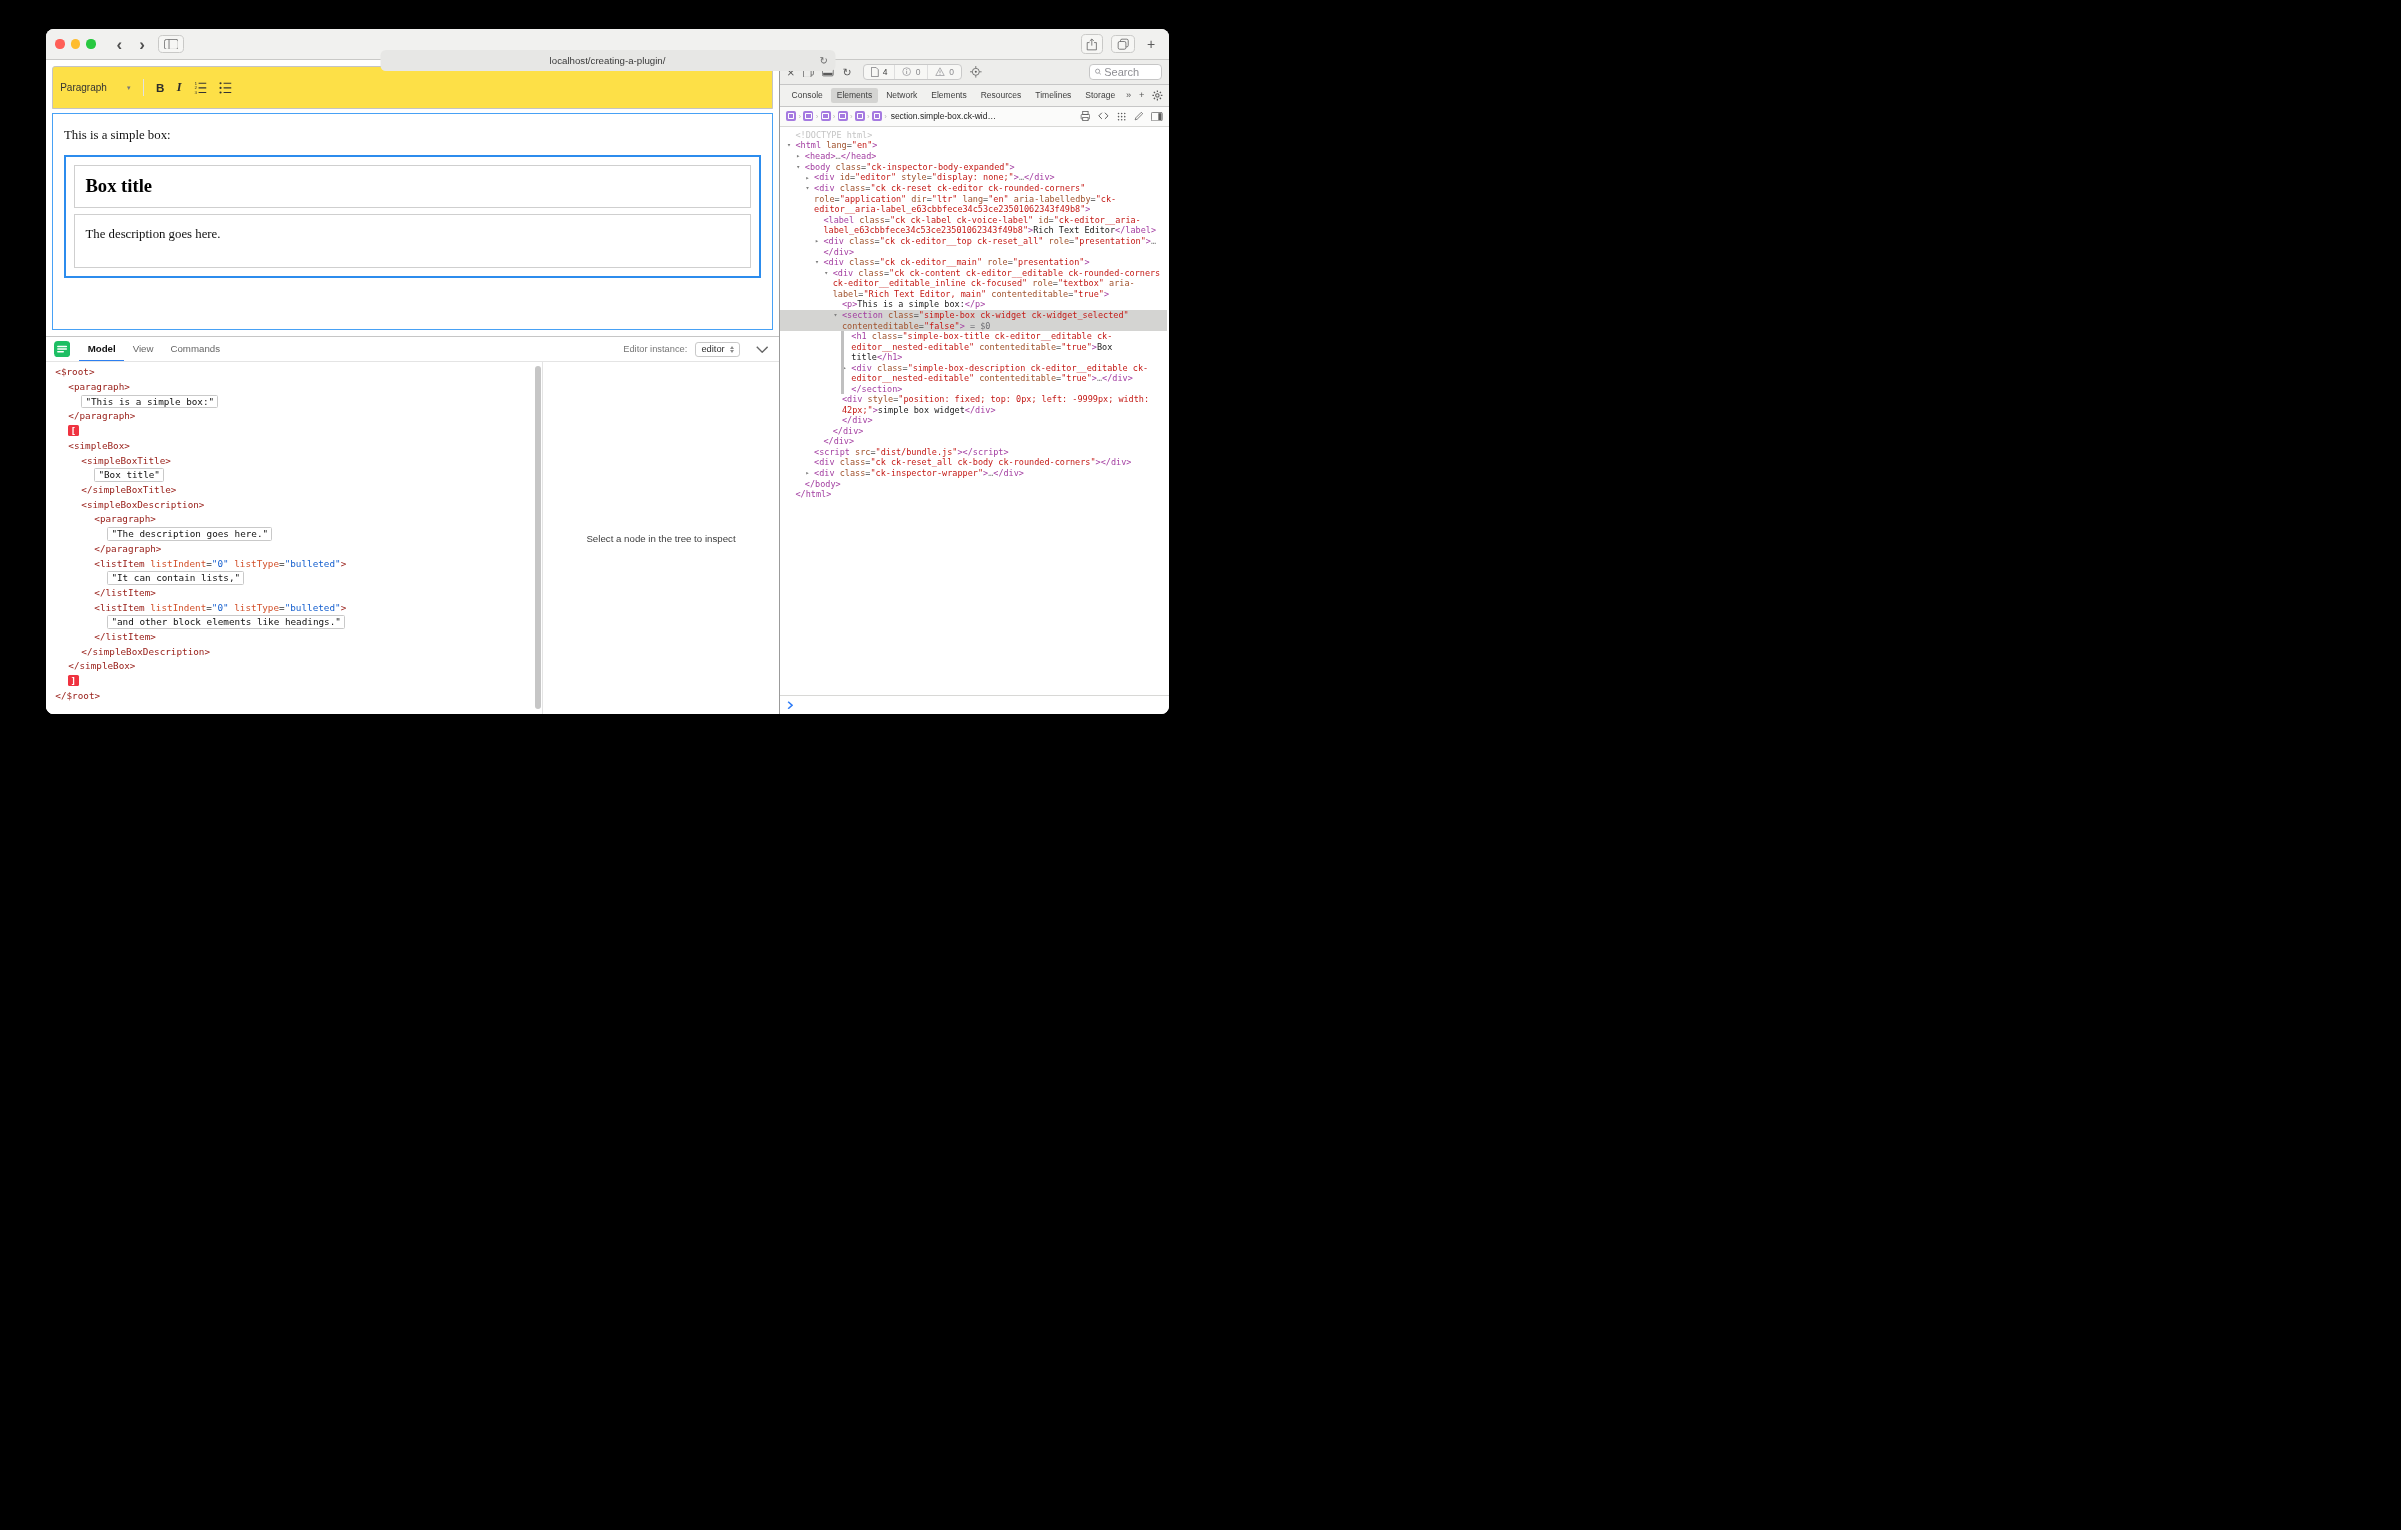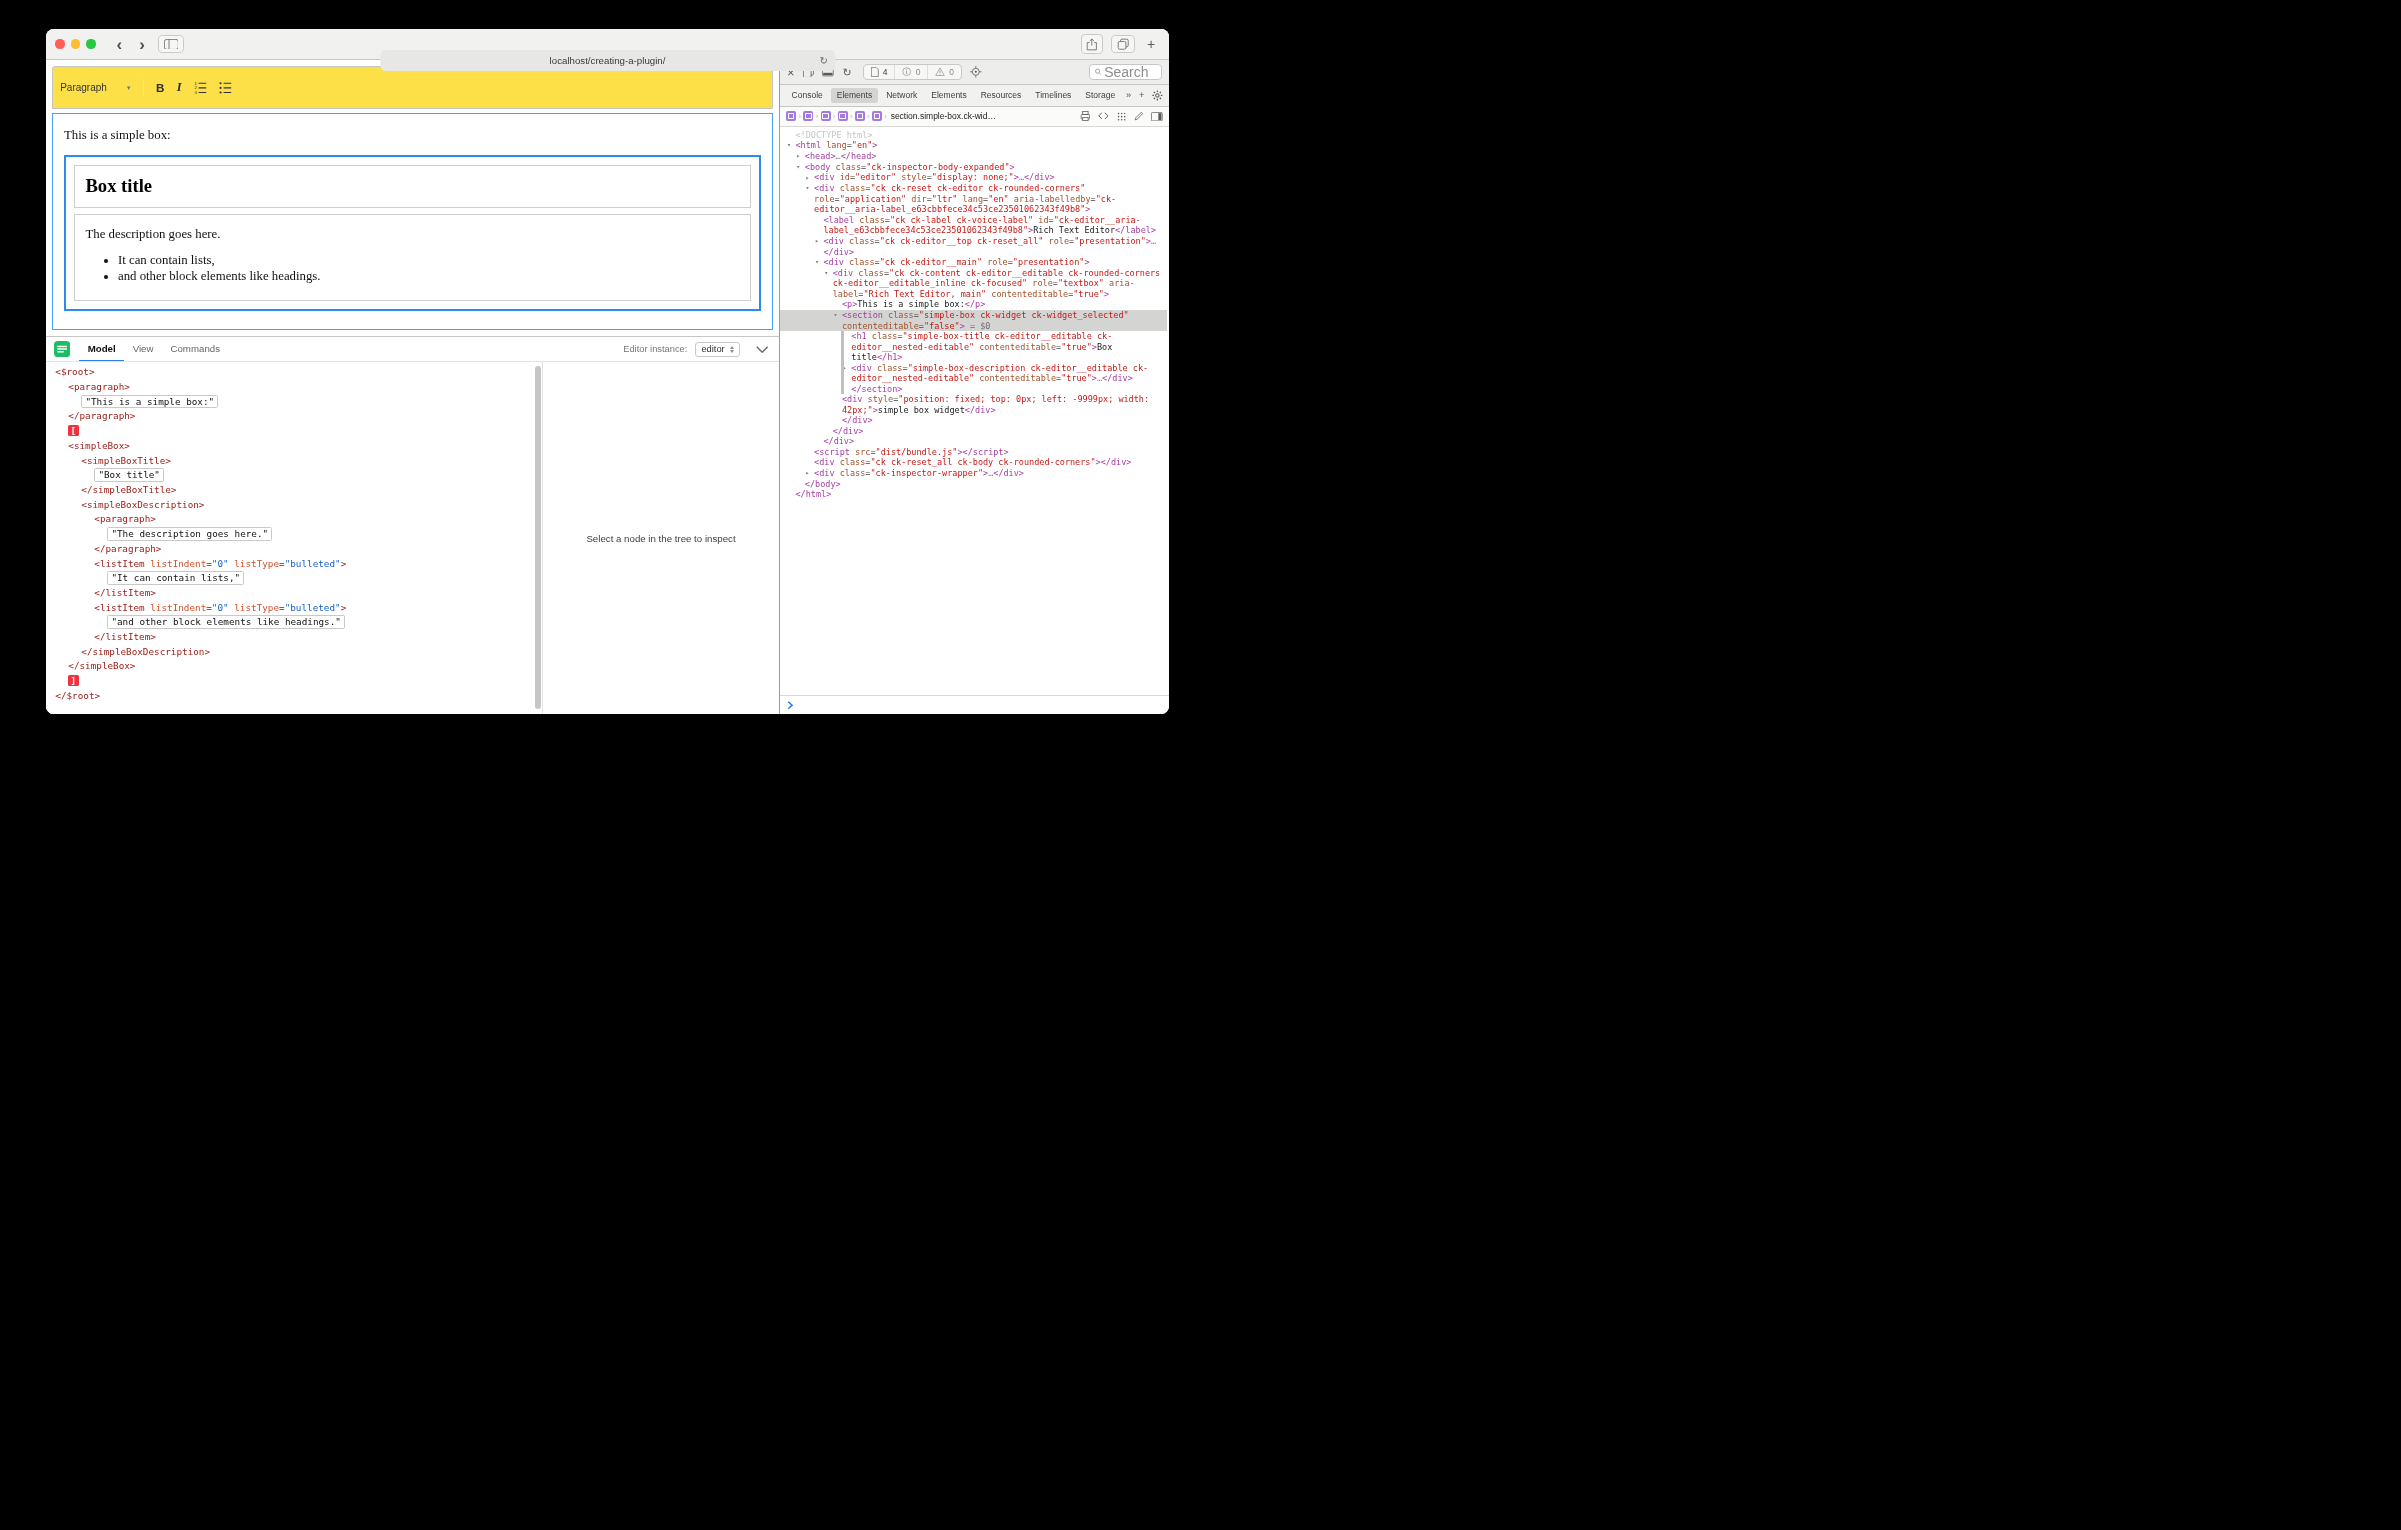--- a/index.html
+++ b/index.html
@@ -70,21 +70,21 @@
 .empty-msg{position:absolute;top:50%;left:50%;transform:translate(-50%,-50%);font-size:9.7px;color:#3d3d3d;white-space:nowrap}
 
 .dt-toolbar{height:25px;flex:none;background:#ededeb;border-bottom:0.8px solid #c6c6c6;display:flex;align-items:center;padding:0 7px;gap:8.5px;color:#5a5a5a}
 .dt-x{font-size:13px;color:#555;line-height:1}
 .icon-btn{display:flex;align-items:center}
 .badge-group{display:flex;align-items:center;height:16.2px;border:0.8px solid #c9c9c9;border-radius:3.9px;background:#f7f7f5;overflow:hidden;margin-left:3.1px}
 .badge{display:flex;align-items:center;gap:3.9px;padding:0 7px;height:100%;font-size:8.5px;color:#8a8a8e}
 .badge + .badge{border-left:0.8px solid #dedede}
 .badge .cnt-dark{color:#3c3c3c}
 .dt-search{margin-left:auto;width:73px;height:15.5px;border:0.8px solid #c6c6c6;border-radius:3.9px;background:#fff;display:flex;align-items:center;gap:3.1px;padding:0 4.6px}
-.dt-search input{border:none;outline:none;width:100%;font-size:14px;color:#333;font-family:"Liberation Sans",sans-serif;background:transparent}
+.dt-search input{border:none;outline:none;width:100%;font-size:11px;color:#333;font-family:"Liberation Sans",sans-serif;background:transparent}
 .dt-search input::placeholder{color:#8e8e93}
 .dt-tabs{height:21.7px;flex:none;background:#f1f1ef;border-bottom:0.8px solid #c6c6c6;display:flex;align-items:center;padding:0 4.6px;font-size:8.5px;color:#3e3e3e}
 .dt-tab{padding:2.3px 6.2px;border-radius:2.3px;margin:0 0.8px;white-space:nowrap;cursor:default}
 .dt-tab.active{background:#d4d4d2}
 .dt-more,.dt-add{padding:0 3.9px;color:#555;font-size:9.3px}
 .dt-gear{margin-left:auto;display:flex;align-items:center;padding-right:1.5px}
 .dt-crumbs{height:20px;flex:none;background:#fbfbfa;border-bottom:0.8px solid #d8d8d6;display:flex;align-items:center;padding:0 6.2px;gap:2.3px;font-size:8.5px;color:#333}
 .crumb-wrap{display:flex;align-items:center;gap:2.3px}
 .crumb-el{width:10px;height:10px;border-radius:1.9px;background:#a57ae0;display:flex;align-items:center;justify-content:center}
 .crumb-el::before{content:"";width:4.6px;height:4.6px;border:0.8px solid #fff;border-radius:0.8px}
@@ -192,24 +192,20 @@
         </div>
 
         <div class="ck-editable">
           <p class="intro">This is a simple box:</p>
           <div class="widget">
             <div class="box-title-box">
               <h1>Box title</h1>
             </div>
             <div class="box-desc-box">
               <p>The description goes here.</p>
-              <ul>
-                  <li>It can contain lists,</li>
-                  <li>and other block elements like headings.</li>
-                </ul>
             </div>
           </div>
         </div>
       </div>
 
       <div class="inspector">
         <div class="insp-header">
           <span class="logo">
             <svg width="16.2" height="16.2" viewBox="0 0 21 21">
                 <rect width="21" height="21" rx="5" fill="#1dbe63"></rect>

